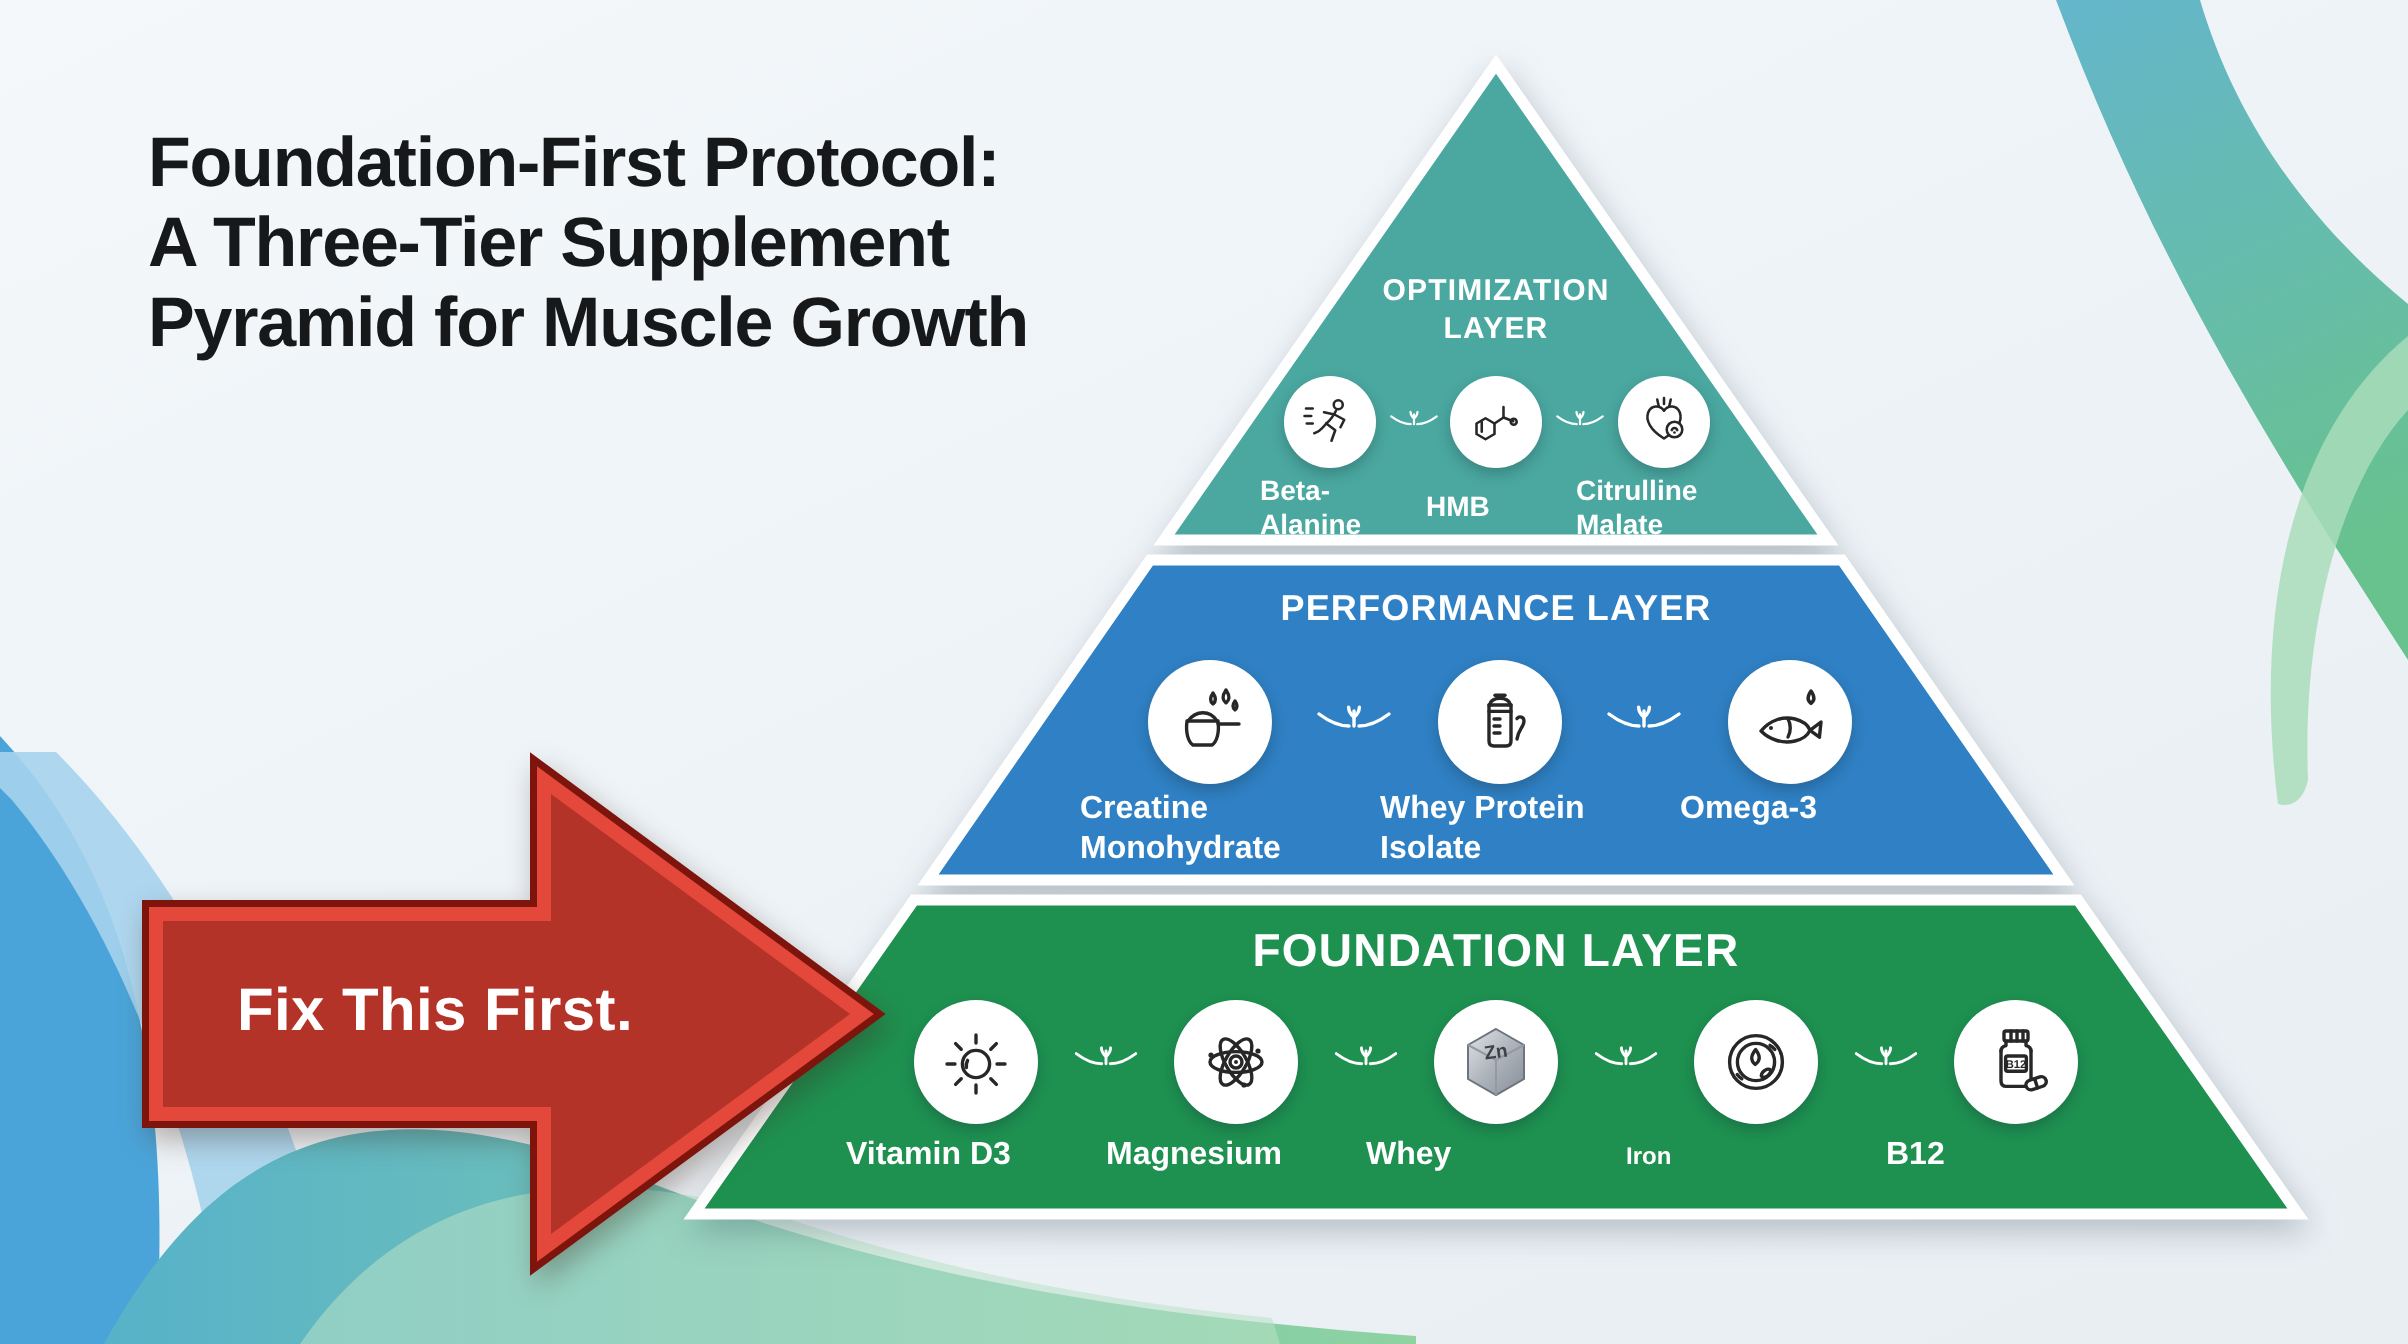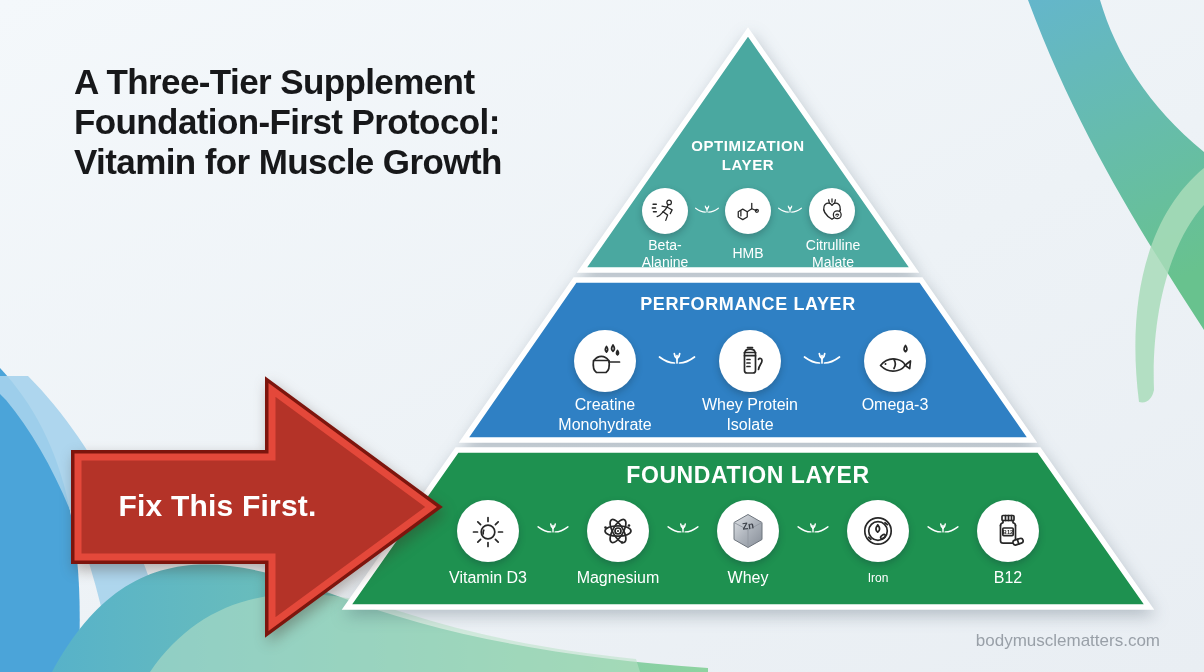--- a/index.html
+++ b/index.html
@@ -15,21 +15,21 @@
   }
   .layer-header{
     position:absolute;color:#ffffff;font-weight:bold;text-align:center;
     letter-spacing:0.6px;
   }
   .item-circle{
     position:absolute;background:#ffffff;border-radius:50%;
     box-shadow:0 3px 7px rgba(20,40,50,.28);
     display:flex;align-items:center;justify-content:center;
   }
-  .item-label{position:absolute;color:#ffffff;text-align:center;}
+  .item-label{position:absolute;color:#ffffff;text-align:left;font-weight:bold;}
   .line-icon{stroke:#272727;fill:none;stroke-width:1.7;stroke-linecap:round;stroke-linejoin:round;}
   .line-icon .filldot{fill:#272727;stroke:none;}
   .line-icon .whitefill{fill:#ffffff;}
   .sparkle{position:absolute;}
   .sparkle path{stroke:#ffffff;fill:none;stroke-width:1.7;stroke-linecap:round;}
   .callout-label{
     position:absolute;left:90px;top:489px;width:255px;text-align:center;
     color:#ffffff;font-weight:bold;font-size:30px;letter-spacing:0.2px;
   }
   .watermark{position:absolute;right:44px;top:631px;font-size:17px;color:#99a0a8;}
@@ -52,23 +52,23 @@
     </defs>
     <path d="M1028 0C1078 134 1142 234 1204 330L1204 152C1148 106 1116 54 1100 0Z" fill="url(#gTR)"></path>
     <path d="M1204 168C1148 214 1126 300 1139 402C1147 404 1152 399 1154 390C1151 311 1171 241 1204 205Z" fill="#a9dcba" opacity="0.85"></path>
     <path d="M0 368C54 426 88 512 78 672L0 672Z" fill="#4ba4d9"></path>
     <path d="M28 376C100 448 152 560 176 672L114 672C96 556 56 460 6 400L0 394 0 376Z" fill="#a6d3ec" opacity="0.9"></path>
     <path d="M52 672C118 552 202 543 332 594C444 637 566 658 708 668L708 672Z" fill="url(#gBL)"></path>
     <path d="M150 672C205 592 292 576 402 612C480 637 556 651 636 659L640 672Z" fill="#b9e2c6" opacity="0.55"></path>
   </svg>
 
   <div class="title">
+    <div>Foundation-First Protocol:</div>
     <div>A Three-Tier Supplement</div>
-    <div>Foundation-First Protocol:</div>
-    <div>Vitamin for Muscle Growth</div>
+    <div>Pyramid for Muscle Growth</div>
   </div>
 
   <svg class="abs" style="left:0;top:0;filter:drop-shadow(2px 6px 8px rgba(40,60,80,.28));" width="1204" height="672">
     <polygon points="748,32 914,270 582,270" stroke="#ffffff" stroke-width="5.5" fill="#4aa8a0"></polygon>
     <polygon points="575,280 921,280 1032,440 464,440" stroke="#ffffff" stroke-width="5.5" fill="#2f80c4"></polygon>
     <polygon points="457,450 1039,450 1149,607 347,607" stroke="#ffffff" stroke-width="5.5" fill="#1e9150"></polygon>
   </svg>
 
   <div class="layer-header" style="left:663px;top:136px;width:170px;font-size:15px;line-height:19px;">OPTIMIZATION LAYER</div>
 
@@ -263,15 +263,14 @@
   <div class="item-label" style="left:683px;top:568px;width:130px;font-size:16px;line-height:20px;">Whey</div>
   <div class="item-label" style="left:813px;top:568px;width:130px;font-size:12px;line-height:20px;">Iron</div>
   <div class="item-label" style="left:943px;top:568px;width:130px;font-size:16px;line-height:20px;">B12</div>
 
   <svg class="abs" style="left:0;top:0;filter:drop-shadow(3px 6px 7px rgba(60,40,30,.35));" width="1204" height="672">
     <polygon points="78,457 272,457 272,390 431,507 272,624 272,557 78,557" fill="none" stroke-width="14" stroke-miterlimit="5" stroke="#7d150d"></polygon>
     <polygon points="78,457 272,457 272,390 431,507 272,624 272,557 78,557" stroke-width="7" stroke-miterlimit="5" fill="#b43328" stroke="#e4483a"></polygon>
   </svg>
   <div class="callout-label">Fix This First.</div>
 
-  <div class="watermark">bodymusclematters.com</div>
 
 </div>
 
 </body></html>

